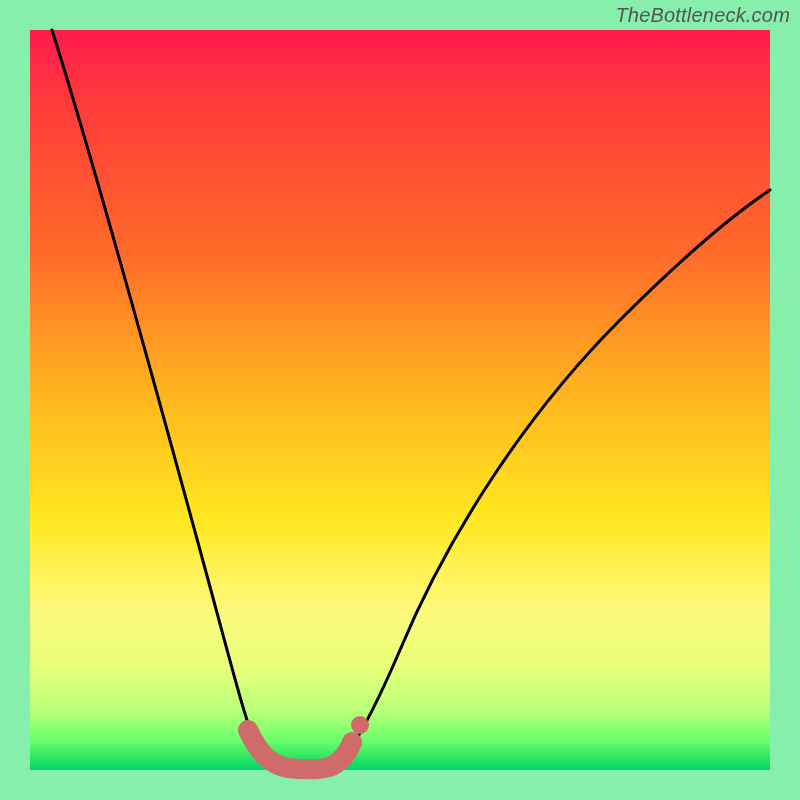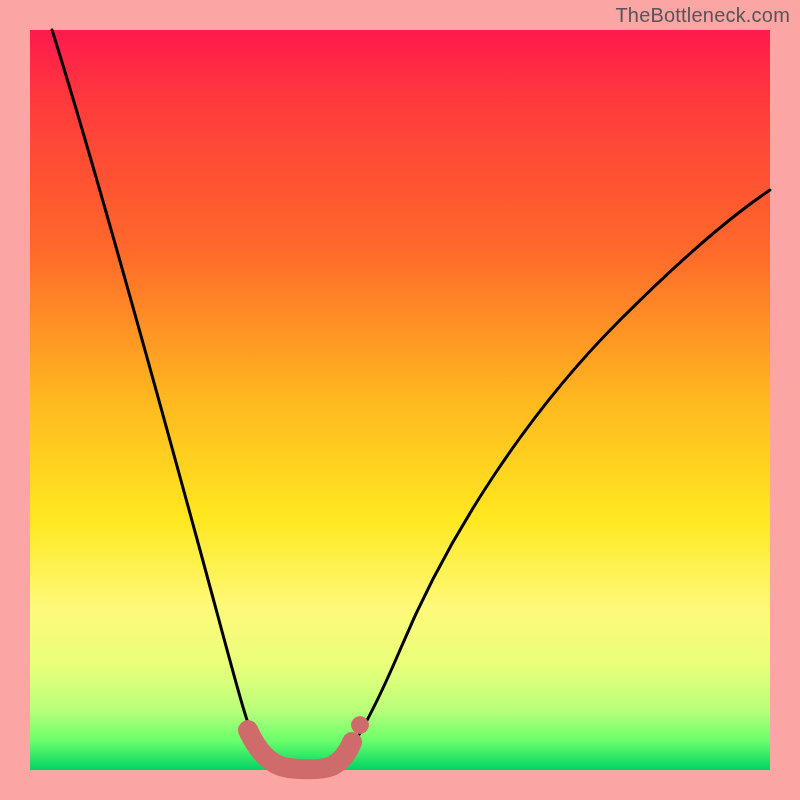--- a/index.html
+++ b/index.html
@@ -10,21 +10,22 @@
     background: #000;
     font-family: Arial, Helvetica, sans-serif;
     overflow: hidden;
   }
   .frame {
     position: absolute;
     left: 0;
     top: 0;
     width: 800px;
     height: 800px;
-    background: #fca5a5;
+    background: #86efac;
+    font-style: italic;
   }
   .plot-area {
     position: absolute;
     left: 30px;
     top: 30px;
     width: 740px;
     height: 740px;
     
     background: linear-gradient(
       to bottom,

